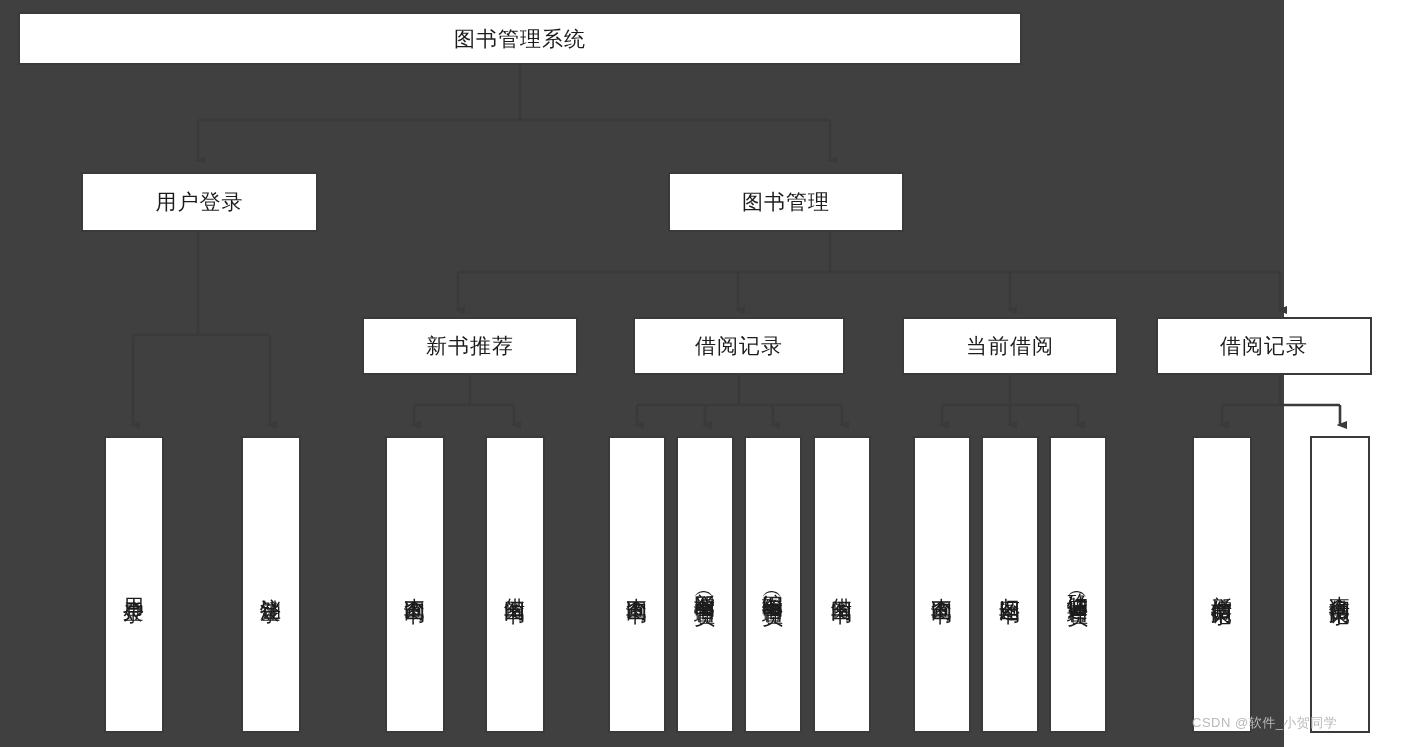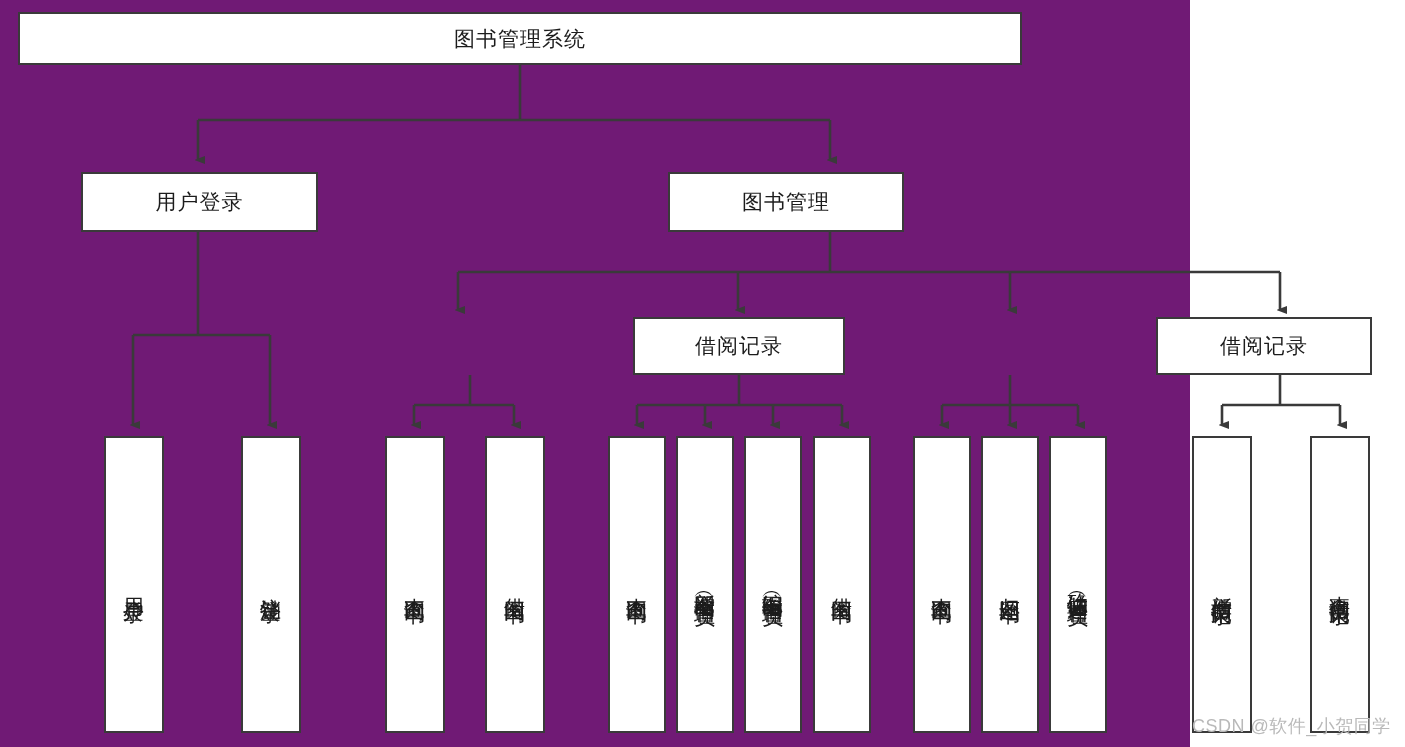--- a/index.html
+++ b/index.html
@@ -8,24 +8,23 @@
     background: #ffffff;
   }
   body {
     width: 1405px;
     height: 747px;
     font-family: "Liberation Sans", "DejaVu Sans", sans-serif;
     overflow: hidden;
   }
   #canvas {
     position: relative;
-    width: 1149px;
+    width: 1284px;
     height: 747px;
-    background: #701a75;
-    padding-left: 41px;
+    background: #404040;
   }
   #connectors {
     position: absolute;
     left: 0;
     top: 0;
     width: 1405px;
     height: 747px;
     pointer-events: none;
   }
   .node {
@@ -54,21 +53,21 @@
   }
   .node.vert .lbl {
     writing-mode: vertical-rl;
     text-orientation: upright;
     white-space: nowrap;
   }
   .watermark {
     position: absolute;
     left: 1192px;
     top: 714px;
-    font-size: 18px;
+    font-size: 13px;
     color: #b9b9b9;
     letter-spacing: 0.5px;
     z-index: 5;
     white-space: nowrap;
   }
 </style>
 </head>
 <body>
 
 <div id="canvas">
@@ -127,22 +126,28 @@
     <span class="lbl">图书管理系统</span>
   </div>
 
   <div class="node horiz" style="left:81px; top:172px; width:237px; height:60px;">
     <span class="lbl">用户登录</span>
   </div>
   <div class="node horiz" style="left:668px; top:172px; width:236px; height:60px;">
     <span class="lbl">图书管理</span>
   </div>
 
+  <div class="node horiz" style="left:362px; top:317px; width:216px; height:58px;">
+    <span class="lbl">新书推荐</span>
+  </div>
   <div class="node horiz" style="left:633px; top:317px; width:212px; height:58px;">
     <span class="lbl">借阅记录</span>
+  </div>
+  <div class="node horiz" style="left:902px; top:317px; width:216px; height:58px;">
+    <span class="lbl">当前借阅</span>
   </div>
   <div class="node horiz" style="left:1156px; top:317px; width:216px; height:58px;">
     <span class="lbl">借阅记录</span>
   </div>
 
   <div class="node vert" style="left:104px; top:436px; width:60px; height:297px;">
     <span class="lbl">用户登录</span>
   </div>
   <div class="node vert" style="left:241px; top:436px; width:60px; height:297px;">
     <span class="lbl">注销登录</span>

